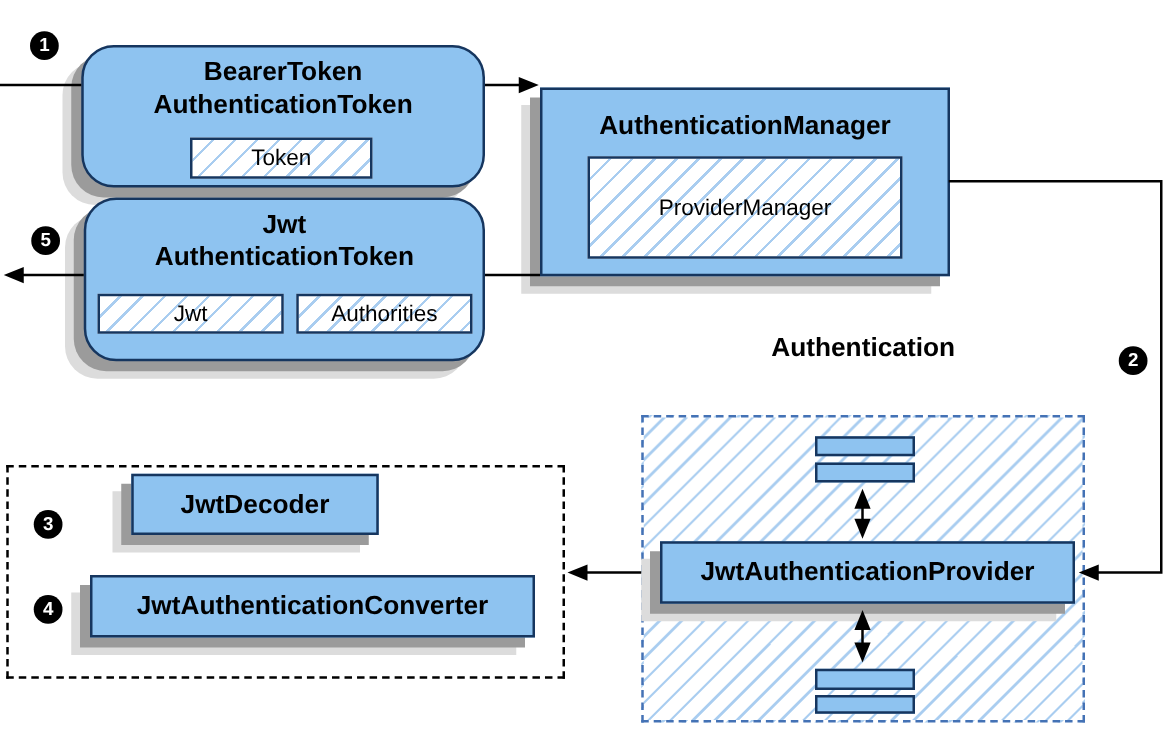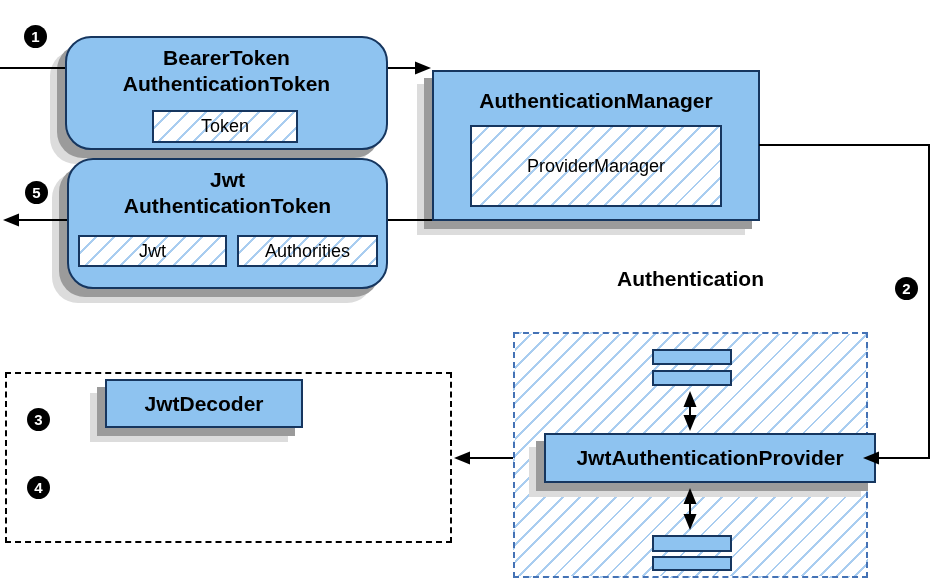--- a/index.html
+++ b/index.html
@@ -121,21 +121,21 @@
     <div>Authentication</div>
   </div>
 
   <div class="dashed-blue hatch-bg" style="left:513px; top:332px; width:355px; height:246px;"></div>
 
   <div class="bar" style="left:652px; top:349px; width:80px; height:16px;"></div>
   <div class="bar" style="left:652px; top:370px; width:80px; height:16px;"></div>
   <div class="bar" style="left:652px; top:535px; width:80px; height:17px;"></div>
   <div class="bar" style="left:652px; top:556px; width:80px; height:15px;"></div>
 
-  <div class="node center-label" style="left:528px; top:433px; width:332px; height:50px;margin-left:16px;">
+  <div class="node center-label" style="left:528px; top:433px; width:332px; height:50px;">
     <span>JwtAuthenticationProvider</span>
   </div>
 
   <div class="node rounded" style="left:65px; top:0; width:323px; height:114px;margin-top:36px;">
     <div class="node-title" style="top:7px;">
       <div>BearerToken</div>
       <div>AuthenticationToken</div>
     </div>
     <div class="chip hatch-bg" style="left:85px; top:72px; width:146px; height:33px;">
       <span>Token</span>
@@ -161,20 +161,23 @@
       <span>Authorities</span>
     </div>
   </div>
 
   <div class="dashed-black" style="left:5px; top:372px; width:447px; height:171px;"></div>
 
   <div class="node center-label" style="left:73px; top:379px; width:198px; height:49px;margin-left:32px;">
     <span>JwtDecoder</span>
   </div>
 
+  <div class="node center-label" style="left:72px; top:460px; width:356px; height:50px;">
+    <span>JwtAuthenticationConverter</span>
+  </div>
 
   <div class="badge" style="left:24px; top:25px;">1</div>
   <div class="badge" style="left:895px; top:277px;">2</div>
   <div class="badge" style="left:27px; top:408px;">3</div>
   <div class="badge" style="left:27px; top:476px;">4</div>
   <div class="badge" style="left:25px; top:181px;">5</div>
 
   <svg class="wires" width="932" height="584" viewBox="0 0 932 584">
 
     <path class="wire" d="M0 68 H65"></path>

